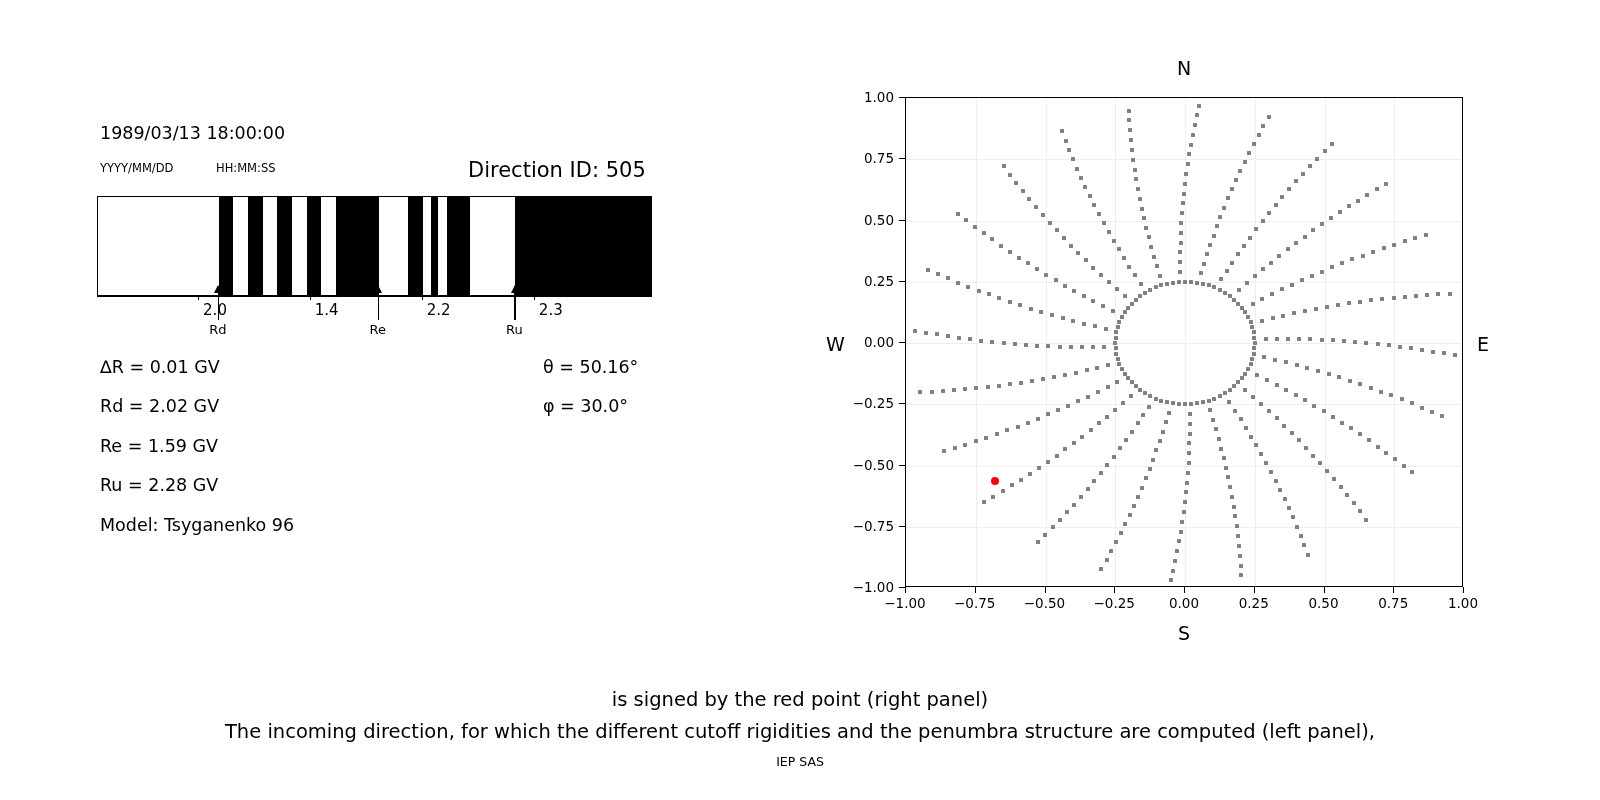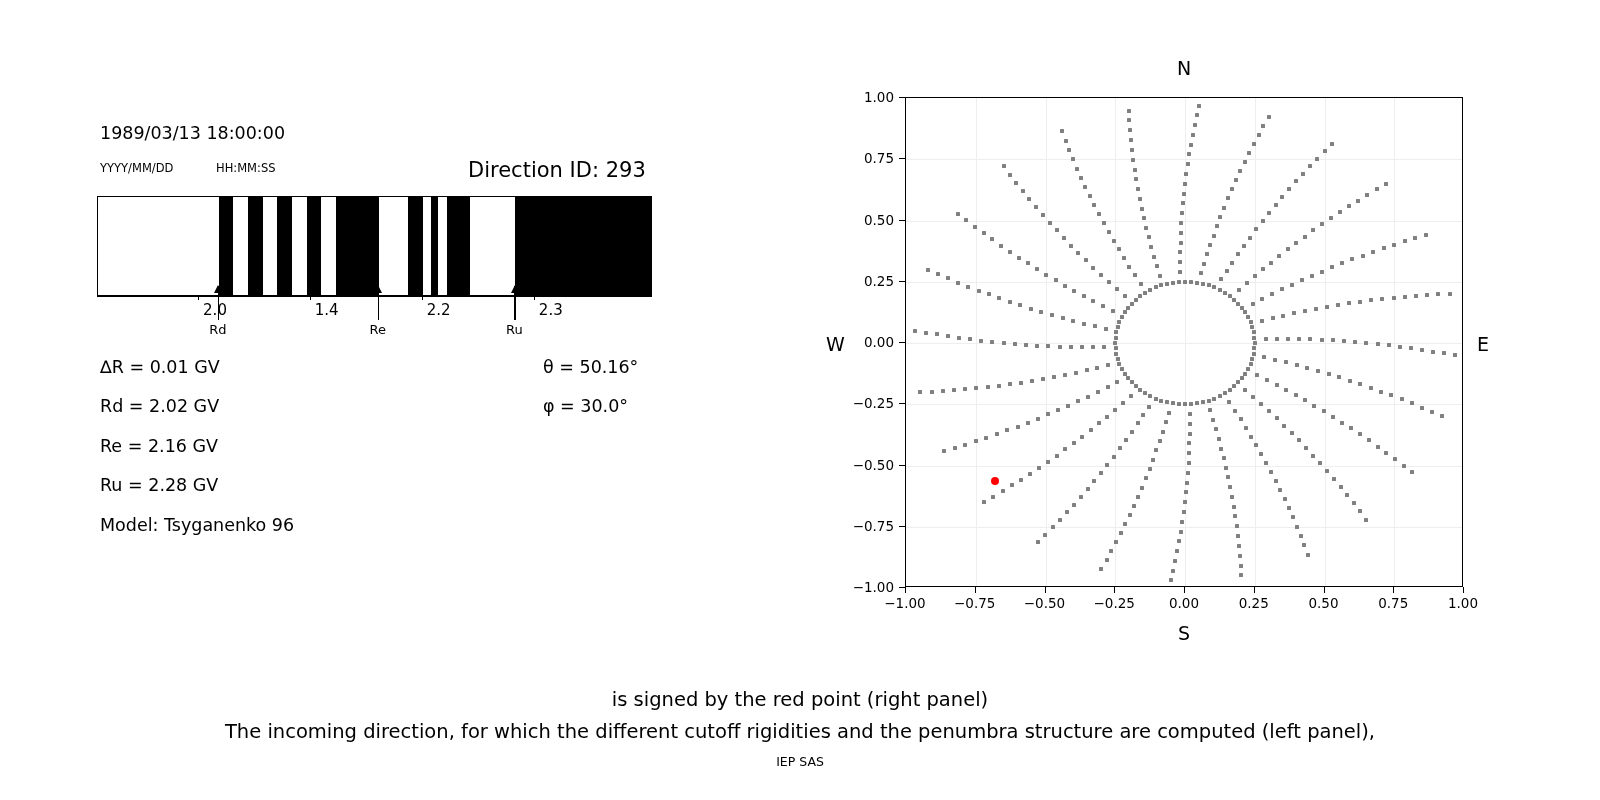--- a/index.html
+++ b/index.html
@@ -209,21 +209,21 @@
 
 <div class="abs" id="left-panel">
 
 
   <div class="abs txt-datetime">1989/03/13 18:00:00</div>
 
   <div class="abs txt-fmt-date">YYYY/MM/DD</div>
 
   <div class="abs txt-fmt-time">HH:MM:SS</div>
 
-  <div class="abs txt-dirid">Direction ID: 293</div>
+  <div class="abs txt-dirid">Direction ID: 505</div>
 
   <div class="abs" id="penumbra-bar">
       <div class="band" style="left: 120.99px; width: 14.43px; background: rgb(0, 0, 0);"></div>
       <div class="band" style="left: 149.85px; width: 14.985px; background: rgb(0, 0, 0);"></div>
       <div class="band" style="left: 179.265px; width: 14.43px; background: rgb(0, 0, 0);"></div>
       <div class="band" style="left: 208.68px; width: 13.875px; background: rgb(0, 0, 0);"></div>
       <div class="band" style="left: 237.54px; width: 43.29px; background: rgb(0, 0, 0);"></div>
       <div class="band" style="left: 309.69px; width: 14.985px; background: rgb(0, 0, 0);"></div>
       <div class="band" style="left: 333px; width: 6.66px; background: rgb(0, 0, 0);"></div>
       <div class="band" style="left: 348.54px; width: 23.31px; background: rgb(0, 0, 0);"></div>
@@ -258,21 +258,21 @@
         <div class="arrow-line">
           <div class="arrow-head"></div>
         </div>
         <div class="arrow-label">Ru</div>
       </div>
     </div>
 
   <div id="params-left">
       <div class="abs param param-left" style="top: 357px;">∆R = 0.01 GV</div>
       <div class="abs param param-left" style="top: 396.4px;">Rd = 2.02 GV</div>
-      <div class="abs param param-left" style="top: 435.8px;">Re = 2.16 GV</div>
+      <div class="abs param param-left" style="top: 435.8px;">Re = 1.59 GV</div>
       <div class="abs param param-left" style="top: 475.2px;">Ru = 2.28 GV</div>
       <div class="abs param param-left" style="top: 514.6px;">Model: Tsyganenko 96</div>
     </div>
   <div id="params-right">
       <div class="abs param param-right" style="top: 357px;">θ = 50.16°</div>
       <div class="abs param param-right" style="top: 396.4px;">φ = 30.0°</div>
     </div>
 </div>
 
 <div class="abs" id="scatter-panel">

